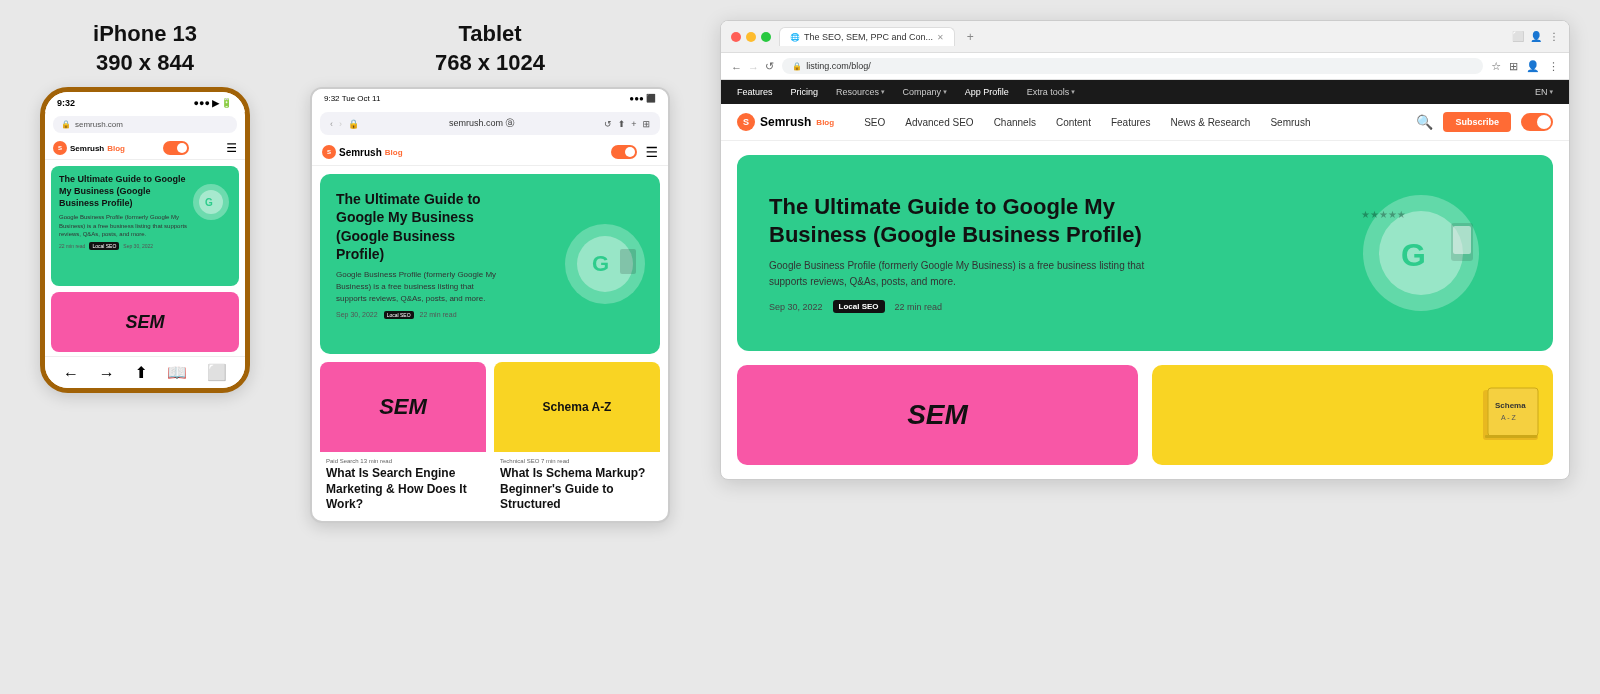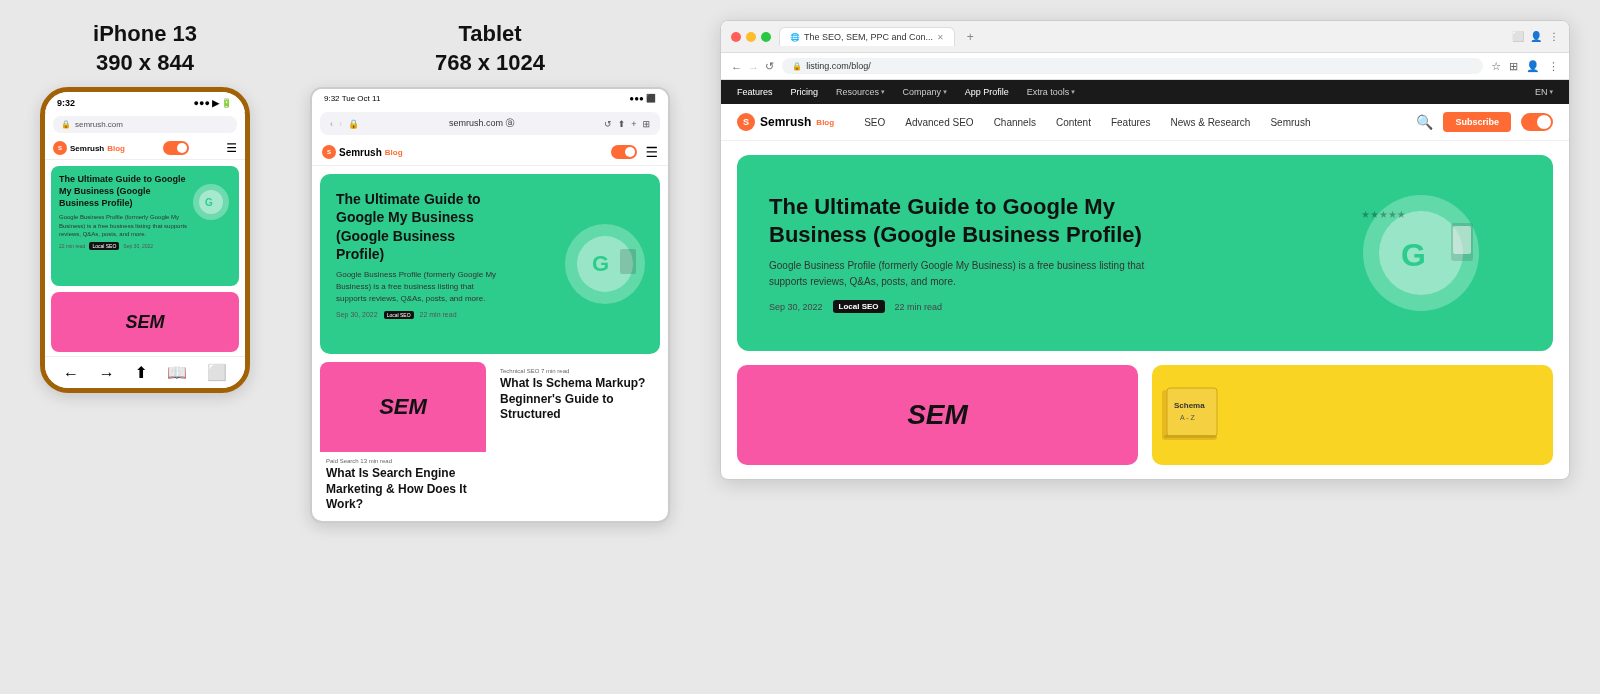--- a/index.html
+++ b/index.html
@@ -509,21 +509,21 @@
     .laptop-card-pink {
       background: #f857a6;
       display: flex;
       align-items: center;
       justify-content: center;
     }
     .laptop-card-yellow {
       background: #f9d423;
       display: flex;
       align-items: center;
-      justify-content: flex-start;
+      justify-content: flex-end;
       text-decoration: underline;
     }
 
     
     .hero-illustration-tablet {
       position: absolute;
       right: 10px;
       top: 50%;
       transform: translateY(-50%);
       width: 90px;
@@ -655,20 +655,23 @@
       <div class="tablet-card">
         <div class="tablet-card-img" style="background:#f857a6;">
           <span style="font-size:22px; font-weight:900; color:#111; font-style:italic;">SEM</span>
         </div>
         <div class="tablet-card-body">
           <div class="tablet-card-cat">Paid Search  13 min read</div>
           <div class="tablet-card-title">What Is Search Engine Marketing &amp; How Does It Work?</div>
         </div>
       </div>
       <div class="tablet-card">
+        <div class="tablet-card-img" style="background:#f9d423;">
+          <span style="font-size:12px; font-weight:700; color:#111;">Schema A-Z</span>
+        </div>
         <div class="tablet-card-body">
           <div class="tablet-card-cat">Technical SEO  7 min read</div>
           <div class="tablet-card-title">What Is Schema Markup? Beginner's Guide to Structured</div>
         </div>
       </div>
     </div>
   </div>
 </div>
 
 <div class="device-section laptop-section">

